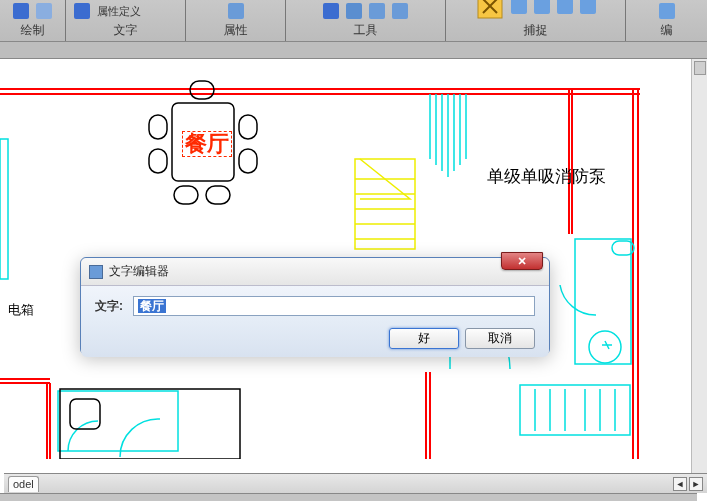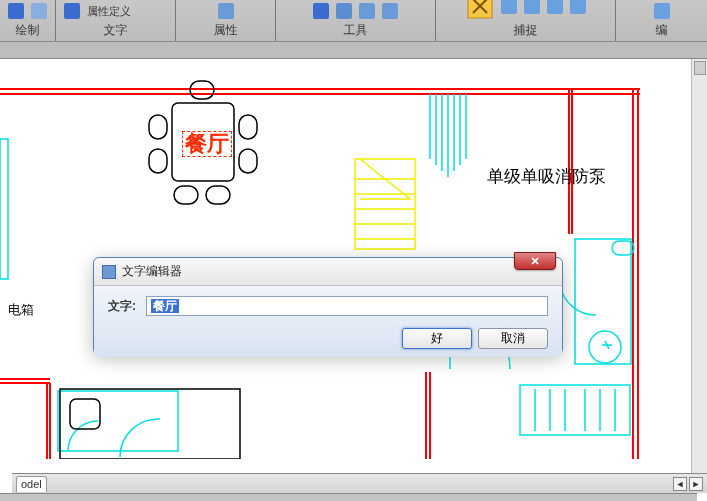--- a/index.html
+++ b/index.html
@@ -67,21 +67,21 @@
     overflow: hidden;
   }
   .canvas-svg {
     position: absolute;
     top: 0; left: 0;
   }
 
   
   .dialog {
     position: absolute;
-    left: 93px;
+    left: 80px;
     top: 198px;
     width: 470px;
     height: 98px;
     border: 1px solid #5880b8;
     border-radius: 6px;
     box-shadow: 0 4px 18px rgba(0,0,0,0.25);
     background: #ececec;
     overflow: visible;
   }
   .dialog-title {
@@ -183,21 +183,21 @@
   .cv-text-small {
     position: absolute;
     font-size: 13px;
     color: #000;
   }
 
   
   .statusbar {
     position: absolute;
     bottom: 8px;
-    left: 12px;
+    left: 4px;
     right: 0;
     height: 20px;
     background: linear-gradient(to bottom, #e8e8e8, #d4d4d4);
     border-top: 1px solid #888;
     display: flex;
     align-items: center;
     font-size: 11px;
     color: #333;
     padding: 0 4px;
   }
@@ -252,21 +252,21 @@
     width: 12px;
     height: 14px;
     background: #cfcfcf;
     border: 1px solid #999;
   }
 </style>
 </head>
 <body>
 
 <div class="ribbon">
-  <div class="ribbon-group" style="width:56px">
+  <div class="ribbon-group" style="width:66px">
     <div class="ribbon-icons">
       <span class="ribbon-icon"></span>
       <span class="ribbon-icon" style="background:#8aaee0"></span>
     </div>
     <div class="ribbon-label">绘制</div>
   </div>
 
   <div class="ribbon-group" style="width:120px">
     <div class="ribbon-icons" style="width:100%;justify-content:flex-start">
       <span class="ribbon-icon"></span>

